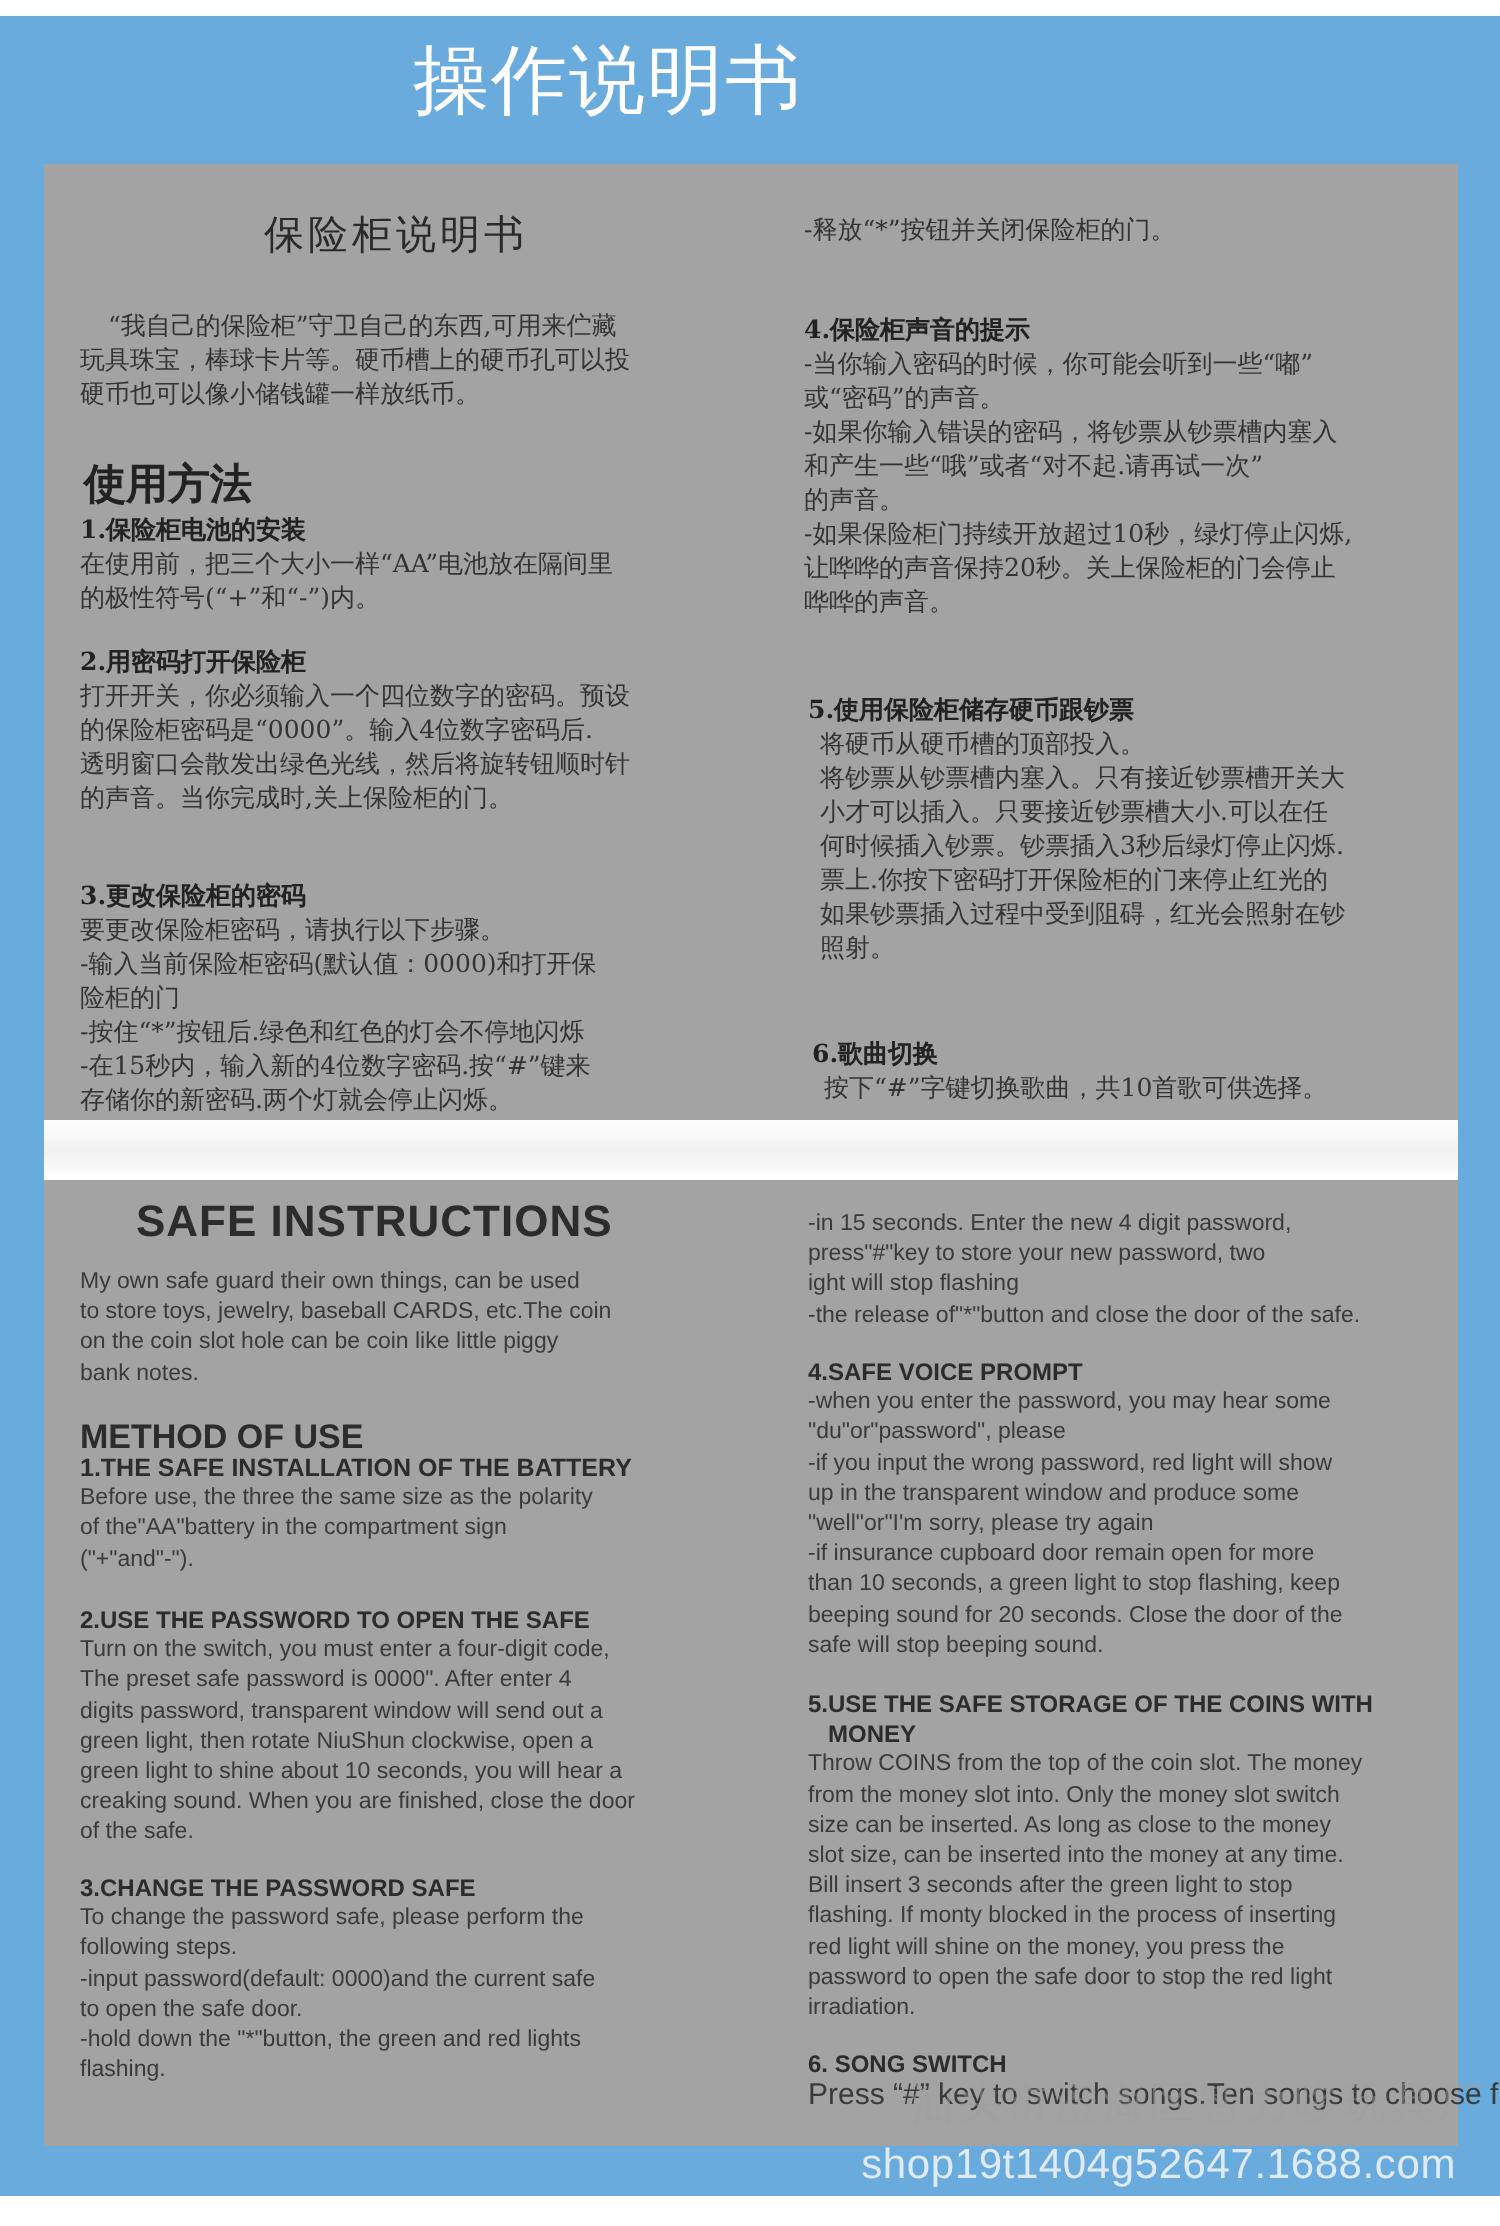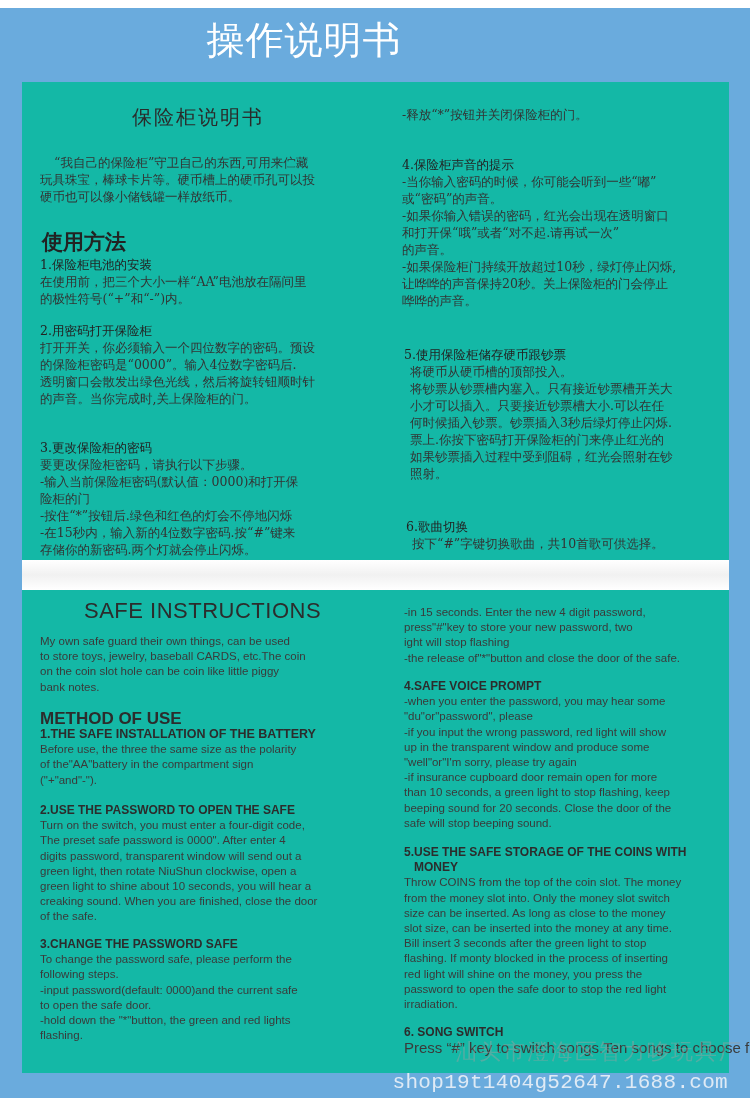--- a/index.html
+++ b/index.html
@@ -1,28 +1,28 @@
 <!DOCTYPE html>
 <html><head>
 <meta charset="utf-8">
 <style>
   html, body { margin:0; padding:0; }
   body { width:750px; height:1113px; background:#ffffff; position:relative; overflow:hidden; font-family:"DejaVu Sans", sans-serif; }
   .frame { position:absolute; left:0; top:8px; width:750px; height:1090px; background:#6aabdd; }
   .header-title { position:absolute; left:0; top:12px; width:608px; text-align:center; color:#ffffff; font-size:38px; letter-spacing:1px; font-family:"DejaVu Sans", sans-serif; line-height:56px; }
-  .paper { position:absolute; left:22px; top:82px; width:707px; height:991px; background:#14b8a6; }
+  .paper { position:absolute; left:22px; top:82px; width:707px; height:991px; background:#a3a3a3; }
   .paper .shade { position:absolute; left:0; top:478px; width:707px; height:30px; background:linear-gradient(to bottom, #ffffff, #f1f1f1 50%, #ffffff); }
-  .watermark-url { position:absolute; right:22px; top:1071px; color:#dfeaf5; font-size:21px; font-family:Liberation Mono, monospace; letter-spacing:0.3px; }
+  .watermark-url { position:absolute; right:22px; top:1071px; color:#dfeaf5; font-size:21px; font-family:Liberation Sans, sans-serif; letter-spacing:0.3px; }
   .cn { font-family:"DejaVu Serif", serif; color:#333; font-size:12.5px; line-height:17px; }
   .en { font-family:"Liberation Sans", sans-serif; color:#3a3a3a; font-size:11.5px; line-height:15.2px; }
   .abs { position:absolute; }
   .cn-title { font-size:20px; color:#2a2a2a; letter-spacing:2px; font-family:"DejaVu Serif", serif; }
   .cn-h1 { font-size:21px; color:#222; font-family:"DejaVu Serif", serif; font-weight:bold; }
-  .cn-h2 { font-weight:normal; color:#222; }
-  .en-title { font-family:"Liberation Sans", sans-serif; font-size:22px; font-weight:normal; color:#2c2c2c; letter-spacing:0.5px;margin-left:16px; }
+  .cn-h2 { font-weight:bold; color:#222; }
+  .en-title { font-family:"Liberation Sans", sans-serif; font-size:22px; font-weight:bold; color:#2c2c2c; letter-spacing:0.5px; }
   .en-h1 { font-family:"Liberation Sans", sans-serif; font-size:17px; font-weight:bold; color:#2c2c2c; }
   .en-h2 { font-family:"Liberation Sans", sans-serif; font-size:12px; font-weight:bold; color:#2c2c2c; }
   .line { display:block; white-space:nowrap; }
   .faded-wm { position:absolute; left:455px; top:1037px; font-family:"DejaVu Serif", serif; color:rgba(160,160,160,0.45); font-size:22px; letter-spacing:2px; }
 </style>
 </head>
 <body>
 
 <div class="frame"></div>
 <div class="header-title">操作说明书</div>
@@ -63,22 +63,22 @@
     <span class="line">-在15秒内，输入新的4位数字密码.按“#”键来</span>
     <span class="line">存储你的新密码.两个灯就会停止闪烁。</span>
   </div>
 
   <div class="abs cn" style="left:380px; top:24px;">-释放“*”按钮并关闭保险柜的门。</div>
 
   <div class="abs cn" style="left:380px; top:74px;">
     <span class="line cn-h2">4.保险柜声音的提示</span>
     <span class="line">-当你输入密码的时候，你可能会听到一些“嘟”</span>
     <span class="line"> 或“密码”的声音。</span>
-    <span class="line">-如果你输入错误的密码，红光会出现在透明窗口</span>
-    <span class="line"> 和打开保“哦”或者“对不起.请再试一次”</span>
+    <span class="line">-如果你输入错误的密码，将钞票从钞票槽内塞入</span>
+    <span class="line"> 和产生一些“哦”或者“对不起.请再试一次”</span>
     <span class="line"> 的声音。</span>
     <span class="line">-如果保险柜门持续开放超过10秒，绿灯停止闪烁,</span>
     <span class="line"> 让哗哗的声音保持20秒。关上保险柜的门会停止</span>
     <span class="line"> 哗哗的声音。</span>
   </div>
 
   <div class="abs cn" style="left:382px; top:264px;">
     <span class="line cn-h2">5.使用保险柜储存硬币跟钞票</span>
     <span class="line" style="padding-left:6px">将硬币从硬币槽的顶部投入。</span>
     <span class="line" style="padding-left:6px">将钞票从钞票槽内塞入。只有接近钞票槽开关大</span>

